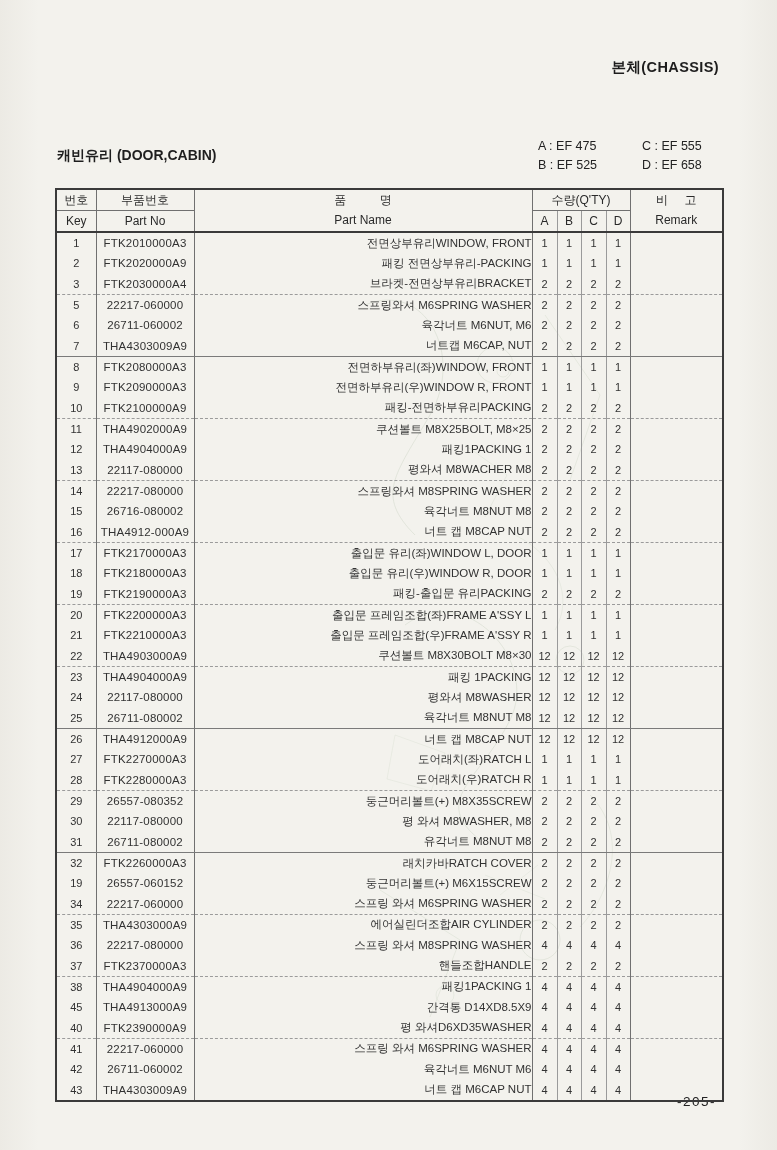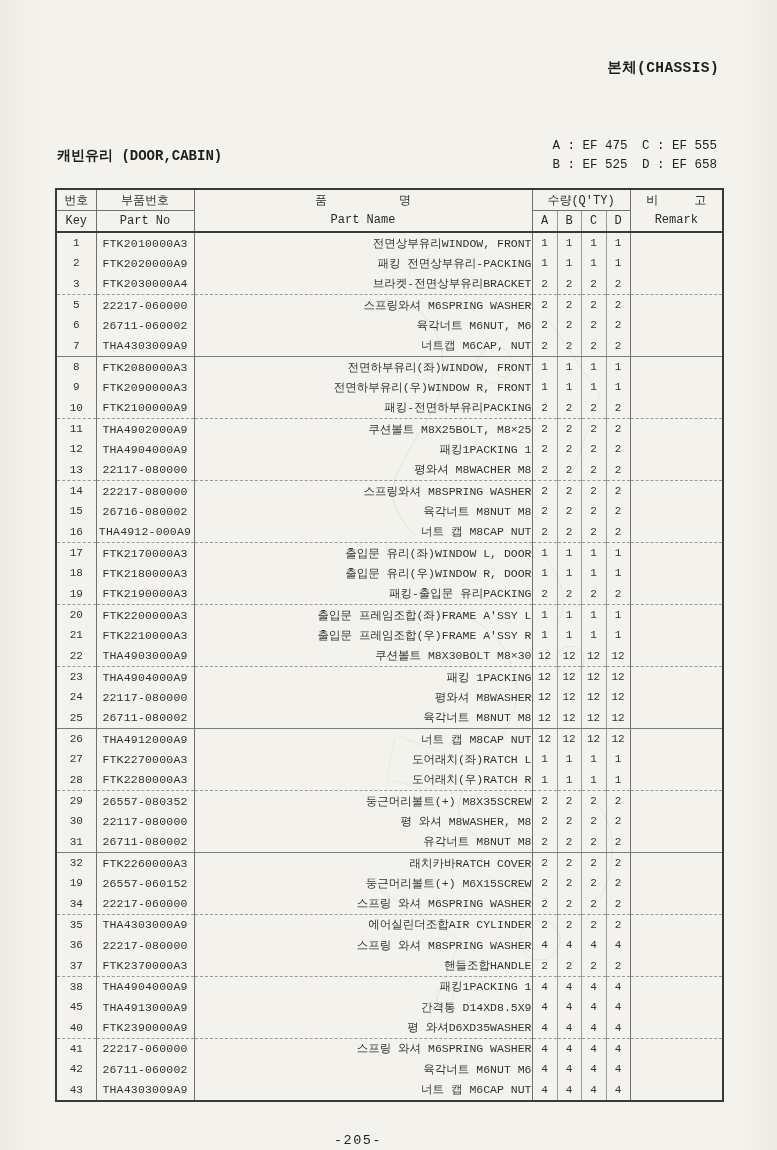--- a/index.html
+++ b/index.html
@@ -1,36 +1,36 @@
 <!DOCTYPE html>
 <html><head>
 <meta charset="utf-8">
 <style>
   html,body{margin:0;padding:0;background:#ffffff;}
   .page{
     position:relative;width:777px;height:1150px;overflow:hidden;
     background:linear-gradient(90deg,#eceae4 0%,#f3f2ed 5%,#f3f2ed 95%,#eceae4 100%);
-    font-family:Liberation Mono, monospace;color:#2e2e2e;
+    font-family:Liberation Sans, sans-serif;color:#2e2e2e;
   }
   .chassis-label{position:absolute;top:58px;right:58px;font-size:14.5px;font-weight:bold;letter-spacing:.4px;color:#1d1d1d;}
   .banner{
     position:absolute;left:55px;top:88px;width:666px;height:41px;
     background:linear-gradient(180deg,#a5a5a3 0%,#959593 55%,#8d8d8b 100%);
     display:flex;align-items:center;
   }
   .banner .banner-text{
     font-size:21px;font-weight:bold;color:#151515;padding-left:8px;letter-spacing:.3px;
     text-shadow:1px 1px 0 rgba(255,255,255,.55),-1px -1px 0 rgba(255,255,255,.30);
     white-space:nowrap;
   }
   .subtitle{position:absolute;left:57px;top:147px;font-size:14px;font-weight:bold;color:#1e1e1e;}
   .legend{position:absolute;left:538px;top:137px;font-size:12.5px;line-height:19px;color:#222;}
   .legend-row{display:flex;}
-  .legend-row span:first-child{width:104px;text-align:center;}
-  .footer{position:absolute;left:0;top:1094px;width:716px;text-align:center;font-size:13.5px;letter-spacing:1.5px;color:#222;margin-top:39px;}
+  .legend-row span:first-child{width:104px;}
+  .footer{position:absolute;left:0;top:1094px;width:716px;text-align:right;font-size:13.5px;letter-spacing:1.5px;color:#222;}
 
   .bleed{position:absolute;left:335px;top:235px;z-index:1;opacity:.55;}
 
   table.parts{
     position:absolute;left:55px;top:188px;width:667px;z-index:2;
     border-collapse:collapse;table-layout:fixed;border:2px solid #3a3a3a;
   }
   .parts th,.parts td{padding:0;font-weight:normal;overflow:hidden;white-space:nowrap;}
   thead th{font-size:12px;color:#2a2a2a;}
   .h-top{height:20px;border-bottom:1px solid #707070;}

